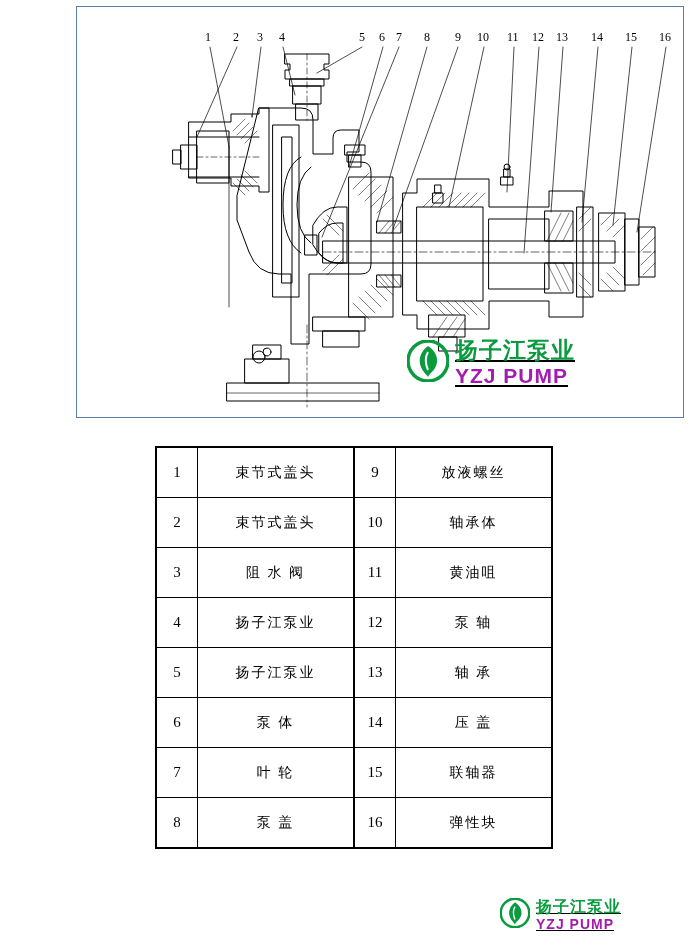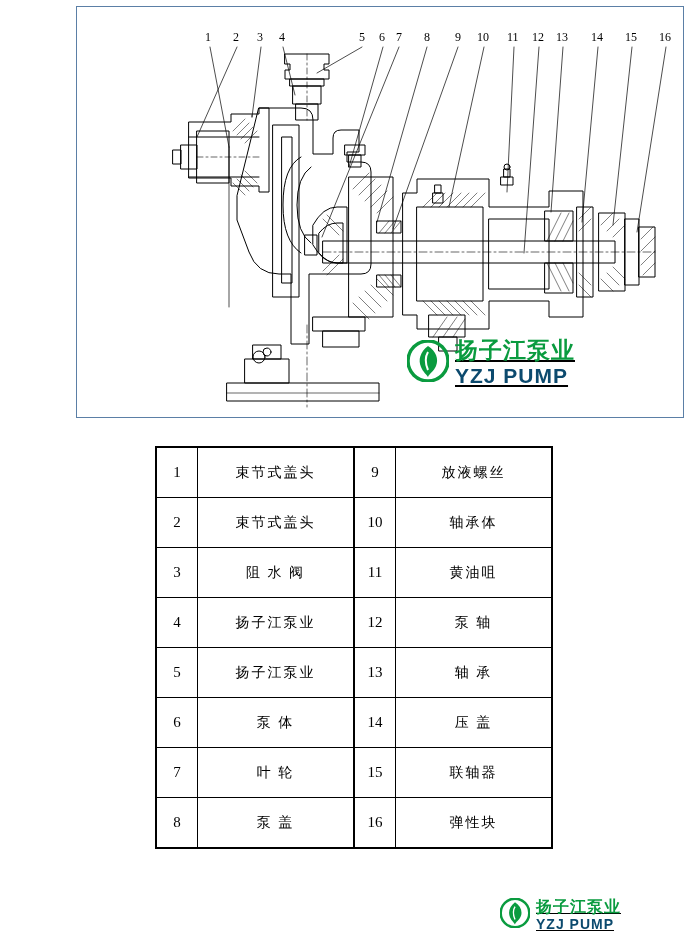--- a/index.html
+++ b/index.html
@@ -59,21 +59,21 @@
     line-height: 1.0;
     text-decoration: underline;
   }
   .logo-cn {
     color: #0a9b3f;
     font-family: "Liberation Serif", serif;
     font-weight: bold;
     letter-spacing: 1px;
   }
   .logo-en {
-    color: #0c4a6e;
+    color: #a21caf;
     font-family: "Liberation Sans", sans-serif;
     font-weight: bold;
     letter-spacing: 1px;
   }
 
   #logo-diagram {
     left: 330px;
     top: 332px;
   }
   #logo-diagram .logo-cn { font-size: 23px; }

